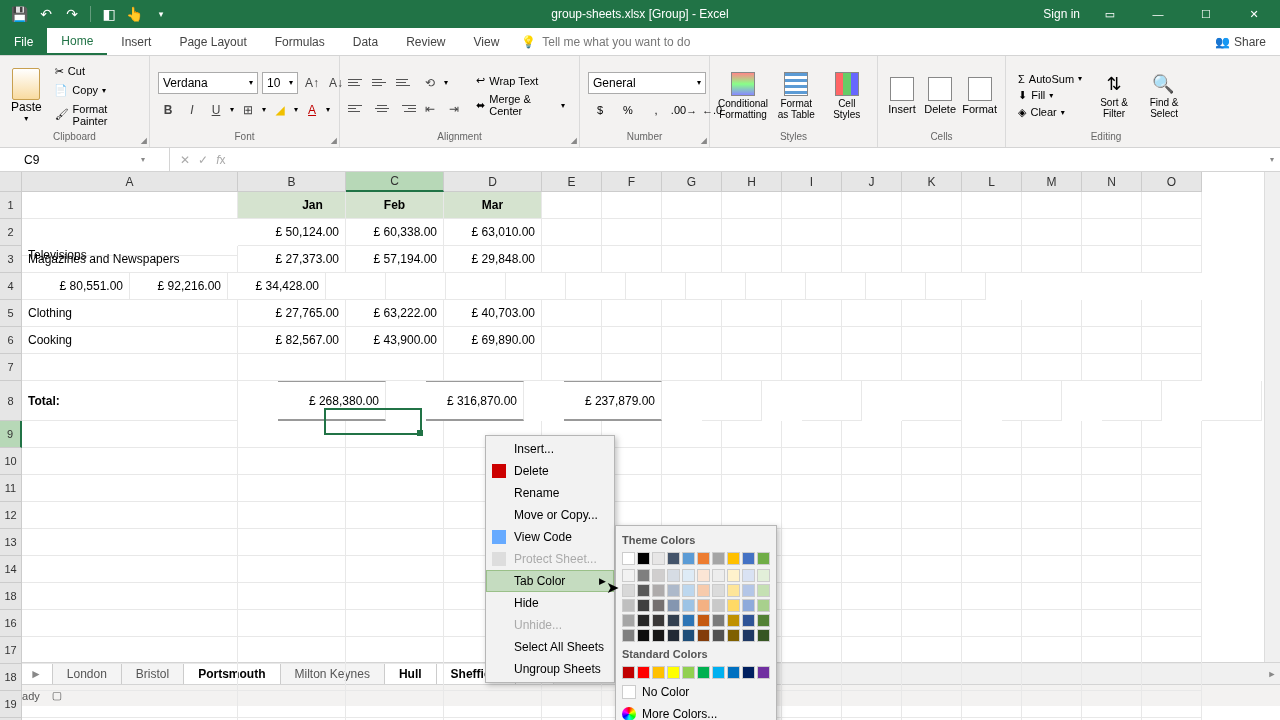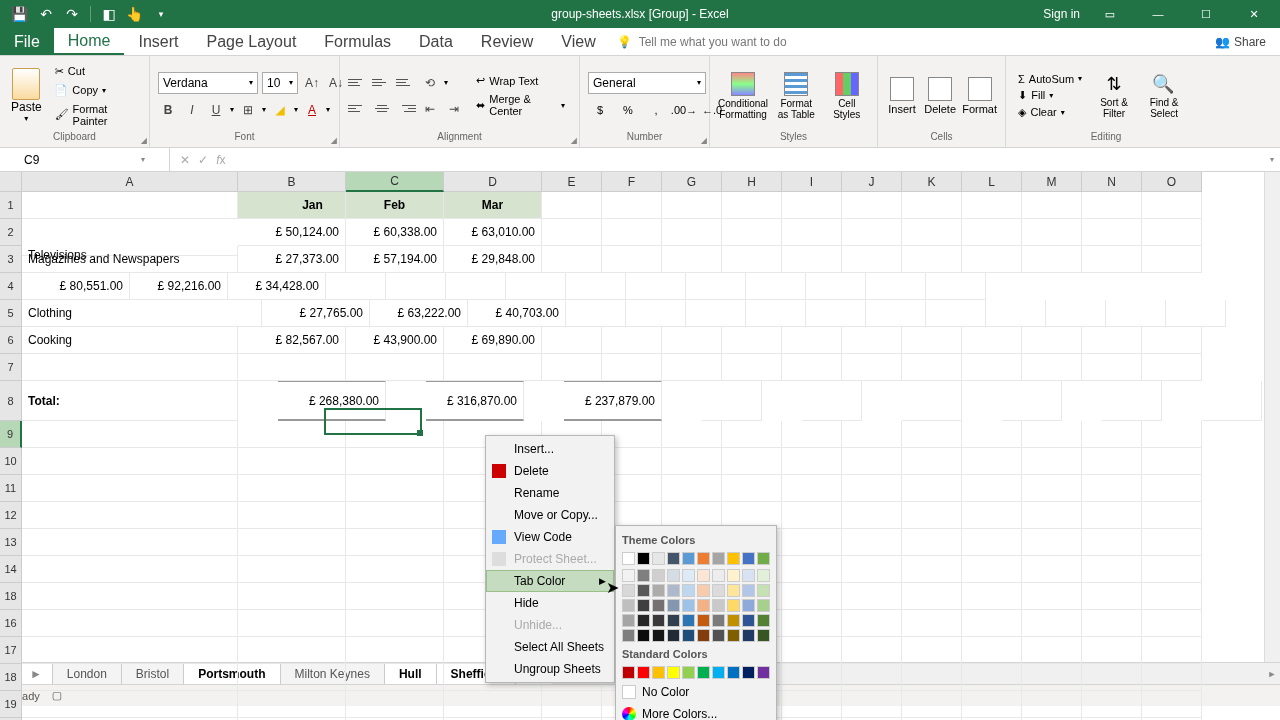--- a/index.html
+++ b/index.html
@@ -9,21 +9,21 @@
 .title-bar { background: #217346; height: 28px; display: flex; align-items: center; color: #fff; position: relative; }
 .qat { display: flex; align-items: center; gap: 2px; padding-left: 8px; }
 .qat-btn { width: 24px; height: 24px; display: flex; align-items: center; justify-content: center; color: #fff; font-size: 14px; }
 .qat-sep { width: 1px; height: 16px; background: rgba(255,255,255,0.3); margin: 0 4px; }
 .title-text { position: absolute; left: 50%; transform: translateX(-50%); font-size: 12px; }
 .title-right { margin-left: auto; display: flex; align-items: center; gap: 12px; padding-right: 8px; }
 .win-btn { width: 36px; height: 28px; display: flex; align-items: center; justify-content: center; font-size: 11px; }
 
 
 .ribbon-tabs { background: #fff; height: 28px; display: flex; align-items: stretch; border-bottom: 1px solid #d4d4d4; }
-.rtab { padding: 0 14px; display: flex; align-items: center; font-size: 16px; color: #444; cursor: pointer; }
+.rtab { padding: 0 14px; display: flex; align-items: center; font-size: 12px; color: #444; cursor: pointer; }
 .rtab.file { background: #217346; color: #fff; }
 .rtab.active { border-bottom: 2px solid #217346; color: #217346; }
 .tell-me { display: flex; align-items: center; gap: 6px; color: #777; margin-left: 8px; }
 .bulb { color: #f0c000; }
 .share-btn { margin-left: auto; padding: 0 14px; display: flex; align-items: center; gap: 4px; color: #444; }
 
 
 .ribbon { background: #f3f2f1; height: 92px; display: flex; border-bottom: 1px solid #d4d4d4; }
 .rgroup { border-right: 1px solid #dadada; padding: 4px 8px 2px; display: flex; flex-direction: column; position: relative; }
 .rgroup-body { flex: 1; display: flex; align-items: center; gap: 6px; }
@@ -488,21 +488,21 @@
         <div class="cell " style="width: 60px;"></div>
         <div class="cell " style="width: 60px;"></div>
         <div class="cell " style="width: 60px;"></div>
         <div class="cell " style="width: 60px;"></div>
         <div class="cell " style="width: 60px;"></div>
         <div class="cell " style="width: 60px;"></div>
         <div class="cell " style="width: 60px;"></div>
         <div class="cell " style="width: 60px;"></div>
       </div>
       <div class="row">
-        <div class="cell " style="width: 240px;">Clothing</div>
+        <div class="cell " style="width: 216px;">Clothing</div>
         <div class="cell num" style="width: 108px;">£    27,765.00</div>
         <div class="cell num" style="width: 98px;">£   63,222.00</div>
         <div class="cell num" style="width: 98px;">£   40,703.00</div>
         <div class="cell " style="width: 60px;"></div>
         <div class="cell " style="width: 60px;"></div>
         <div class="cell " style="width: 60px;"></div>
         <div class="cell " style="width: 60px;"></div>
         <div class="cell " style="width: 60px;"></div>
         <div class="cell " style="width: 60px;"></div>
         <div class="cell " style="width: 60px;"></div>

